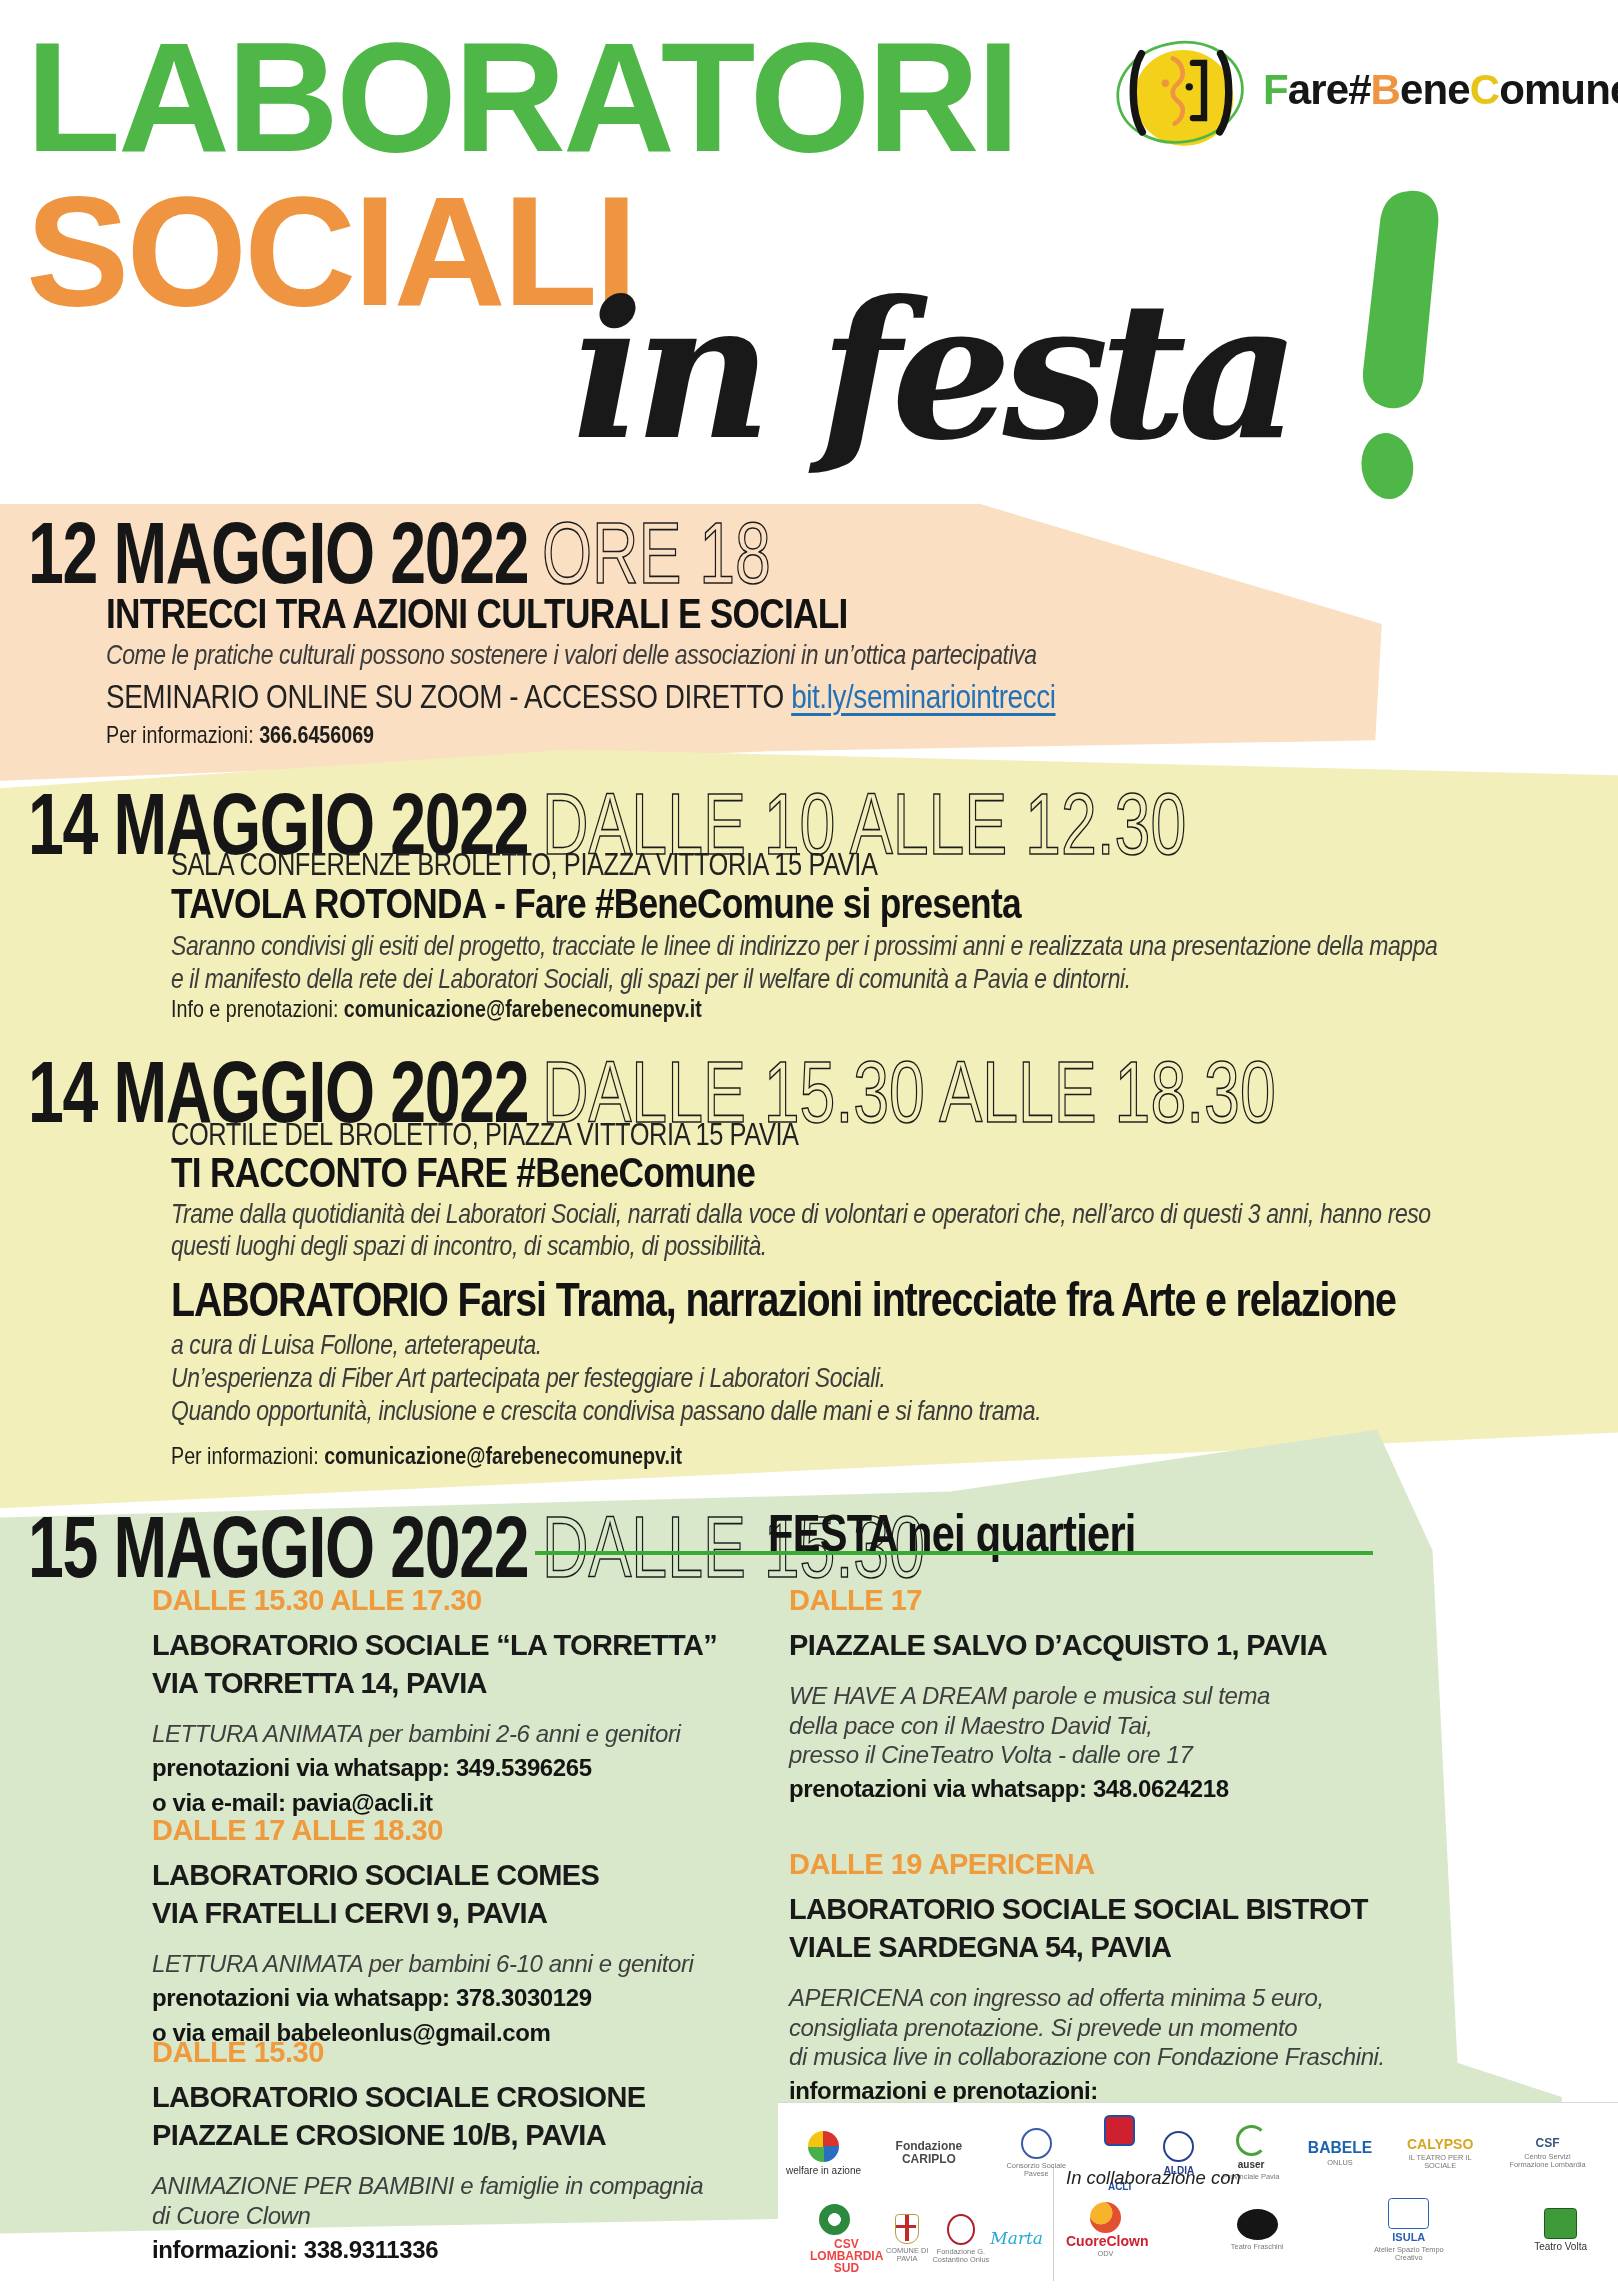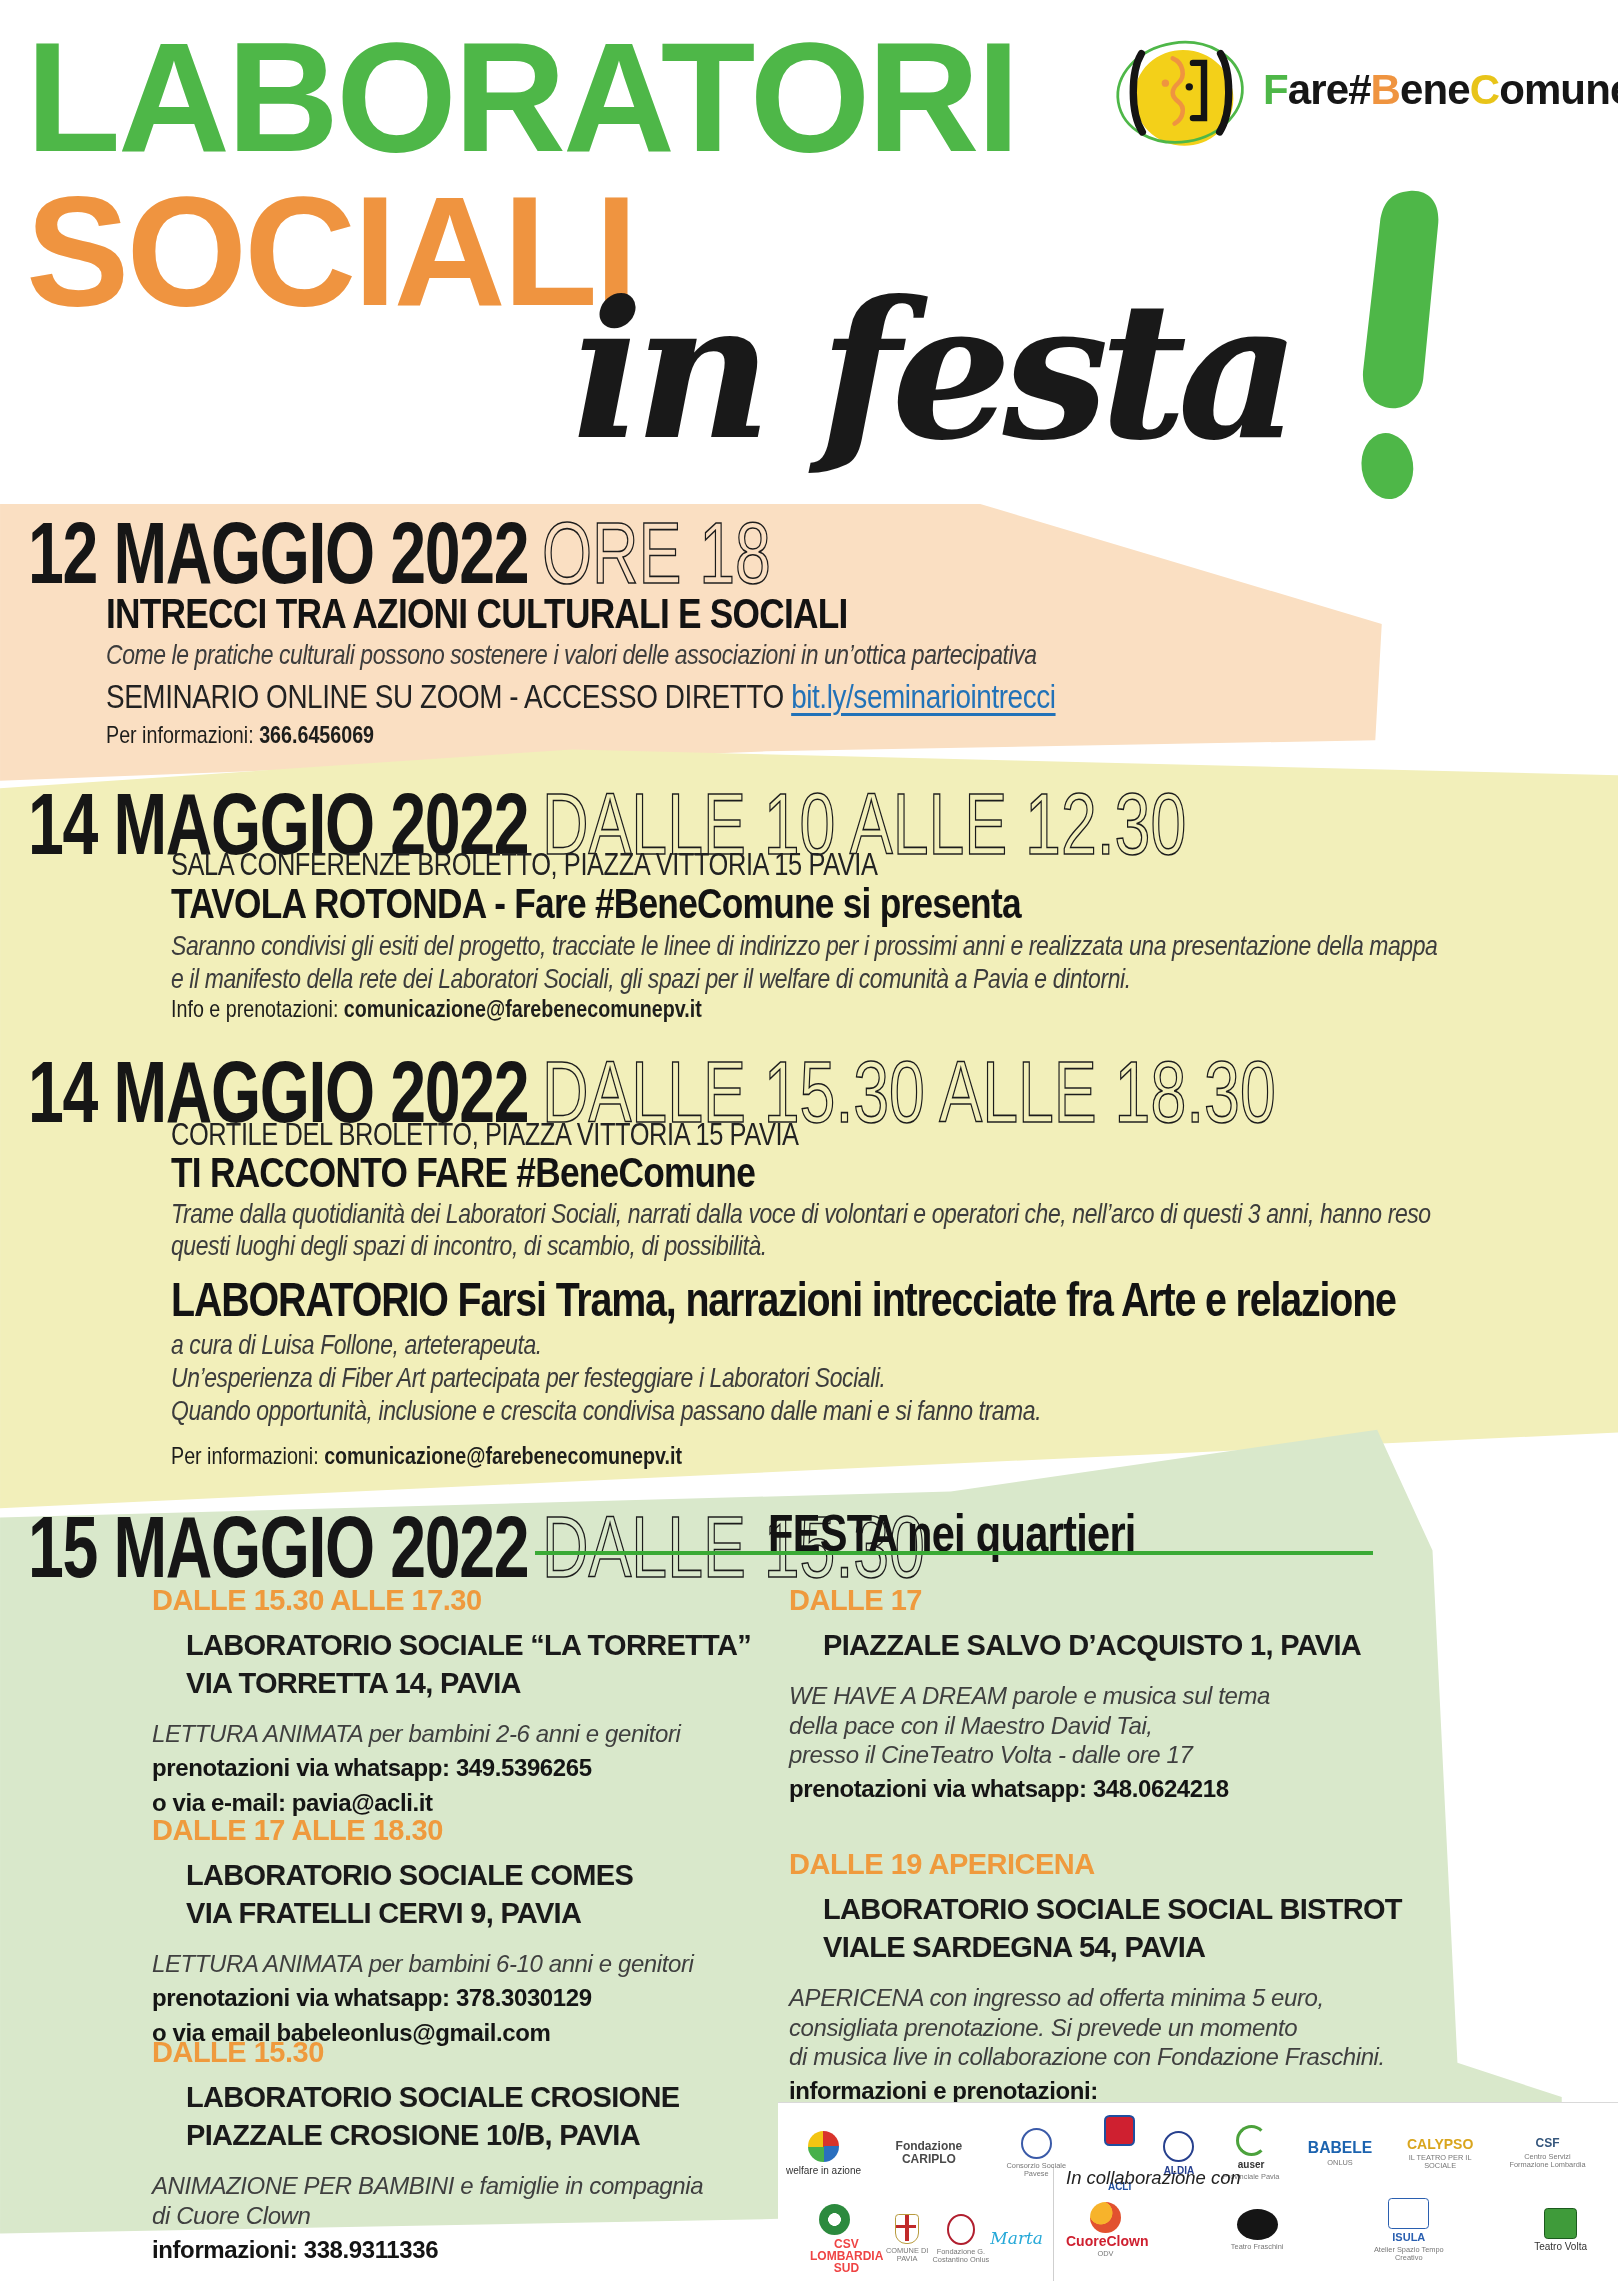--- a/index.html
+++ b/index.html
@@ -43,21 +43,21 @@
   .lab-title{font-size:48px;font-weight:700;letter-spacing:-1.4px;color:#131313;}
 
   
   .festa-h{font-size:52px;font-weight:700;letter-spacing:-0.9px;transform:scaleX(0.8);
            transform-origin:0 0;color:#131313;}
   .festa-rule{position:absolute;background:#3aaa35;height:3.7px;}
 
   
   .qblock{position:absolute;white-space:nowrap;}
   .qtime{font-size:29px;font-weight:700;color:#ef9a3d;letter-spacing:-0.5px;margin-bottom:9.2px;}
-  .qtitle{font-size:29px;font-weight:700;color:#1a1a1a;letter-spacing:-0.7px;line-height:38px;margin-left:34px;}
+  .qtitle{font-size:29px;font-weight:700;color:#1a1a1a;letter-spacing:-0.7px;line-height:38px;}
   .qdesc{font-size:24px;font-style:italic;color:#3f3f3f;line-height:29.5px;margin-top:17px;letter-spacing:-0.4px;}
   .qcontact{font-size:24px;font-weight:700;color:#141414;line-height:30px;margin-top:4.6px;letter-spacing:-0.4px;}
   .qcontact:first-of-type{margin-top:7.4px;}
 
   
   .band{position:absolute;left:778px;top:2102px;width:841px;height:186px;background:#ffffff;
         border-top:0.9px solid #d9d9d9;}
   .vdiv{position:absolute;left:1053px;top:2165px;width:0.9px;height:116px;background:#cfcfcf;}
   .prow{position:absolute;display:flex;align-items:center;}
   .plogo{display:flex;flex-direction:column;align-items:center;gap:2.8px;}

